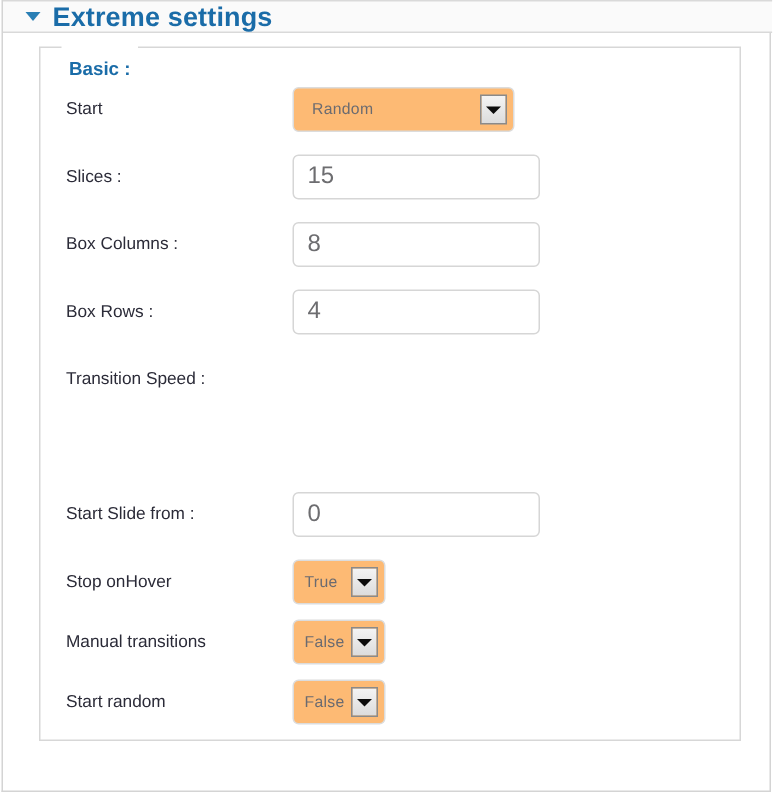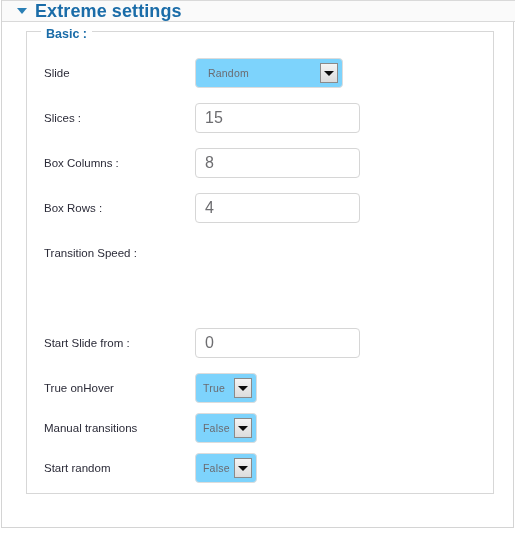--- a/index.html
+++ b/index.html
@@ -76,21 +76,21 @@
     height: 463px;
     box-sizing: border-box;
     border: 1px solid #d7d7d7;
     background: #ffffff;
   }
   .legend {
     position: absolute;
     left: 14px;
     top: -9px;
     background: #ffffff;
-    padding: 4px 5px;
+    padding: 16px 5px;
     font-size: 12.5px;
     font-weight: bold;
     color: #1a6ca8;
     white-space: nowrap;
   }
 
   
   .rows {
     position: absolute;
     left: 0;
@@ -136,21 +136,21 @@
 
   
   .select {
     position: absolute;
     left: 168px;
     top: 0px;
     height: 30px;
     box-sizing: border-box;
     border: 1px solid #dcdcdc;
     border-radius: 4px;
-    background: #7dd3fc;
+    background: #fdba74;
     display: flex;
     align-items: center;
     padding: 0 4px 0 0;
     cursor: default;
   }
   .select.wide  { width: 148px; }
   .select.narrow{ width: 62px; }
 
   .select-value {
     font-size: 10.5px;
@@ -192,21 +192,21 @@
 
     <div class="panel-header">
       <span class="caret"></span>
       <span class="panel-title">Extreme settings</span>
     </div>
 
     <div class="fieldset">
       <span class="legend">Basic :</span>
       <div class="rows" id="rows">
           <div class="row" style="top: 26px;">
-            <label class="row-label">Slide</label>
+            <label class="row-label">Start</label>
             <div class="select wide">
               <span class="select-value">Random</span>
               <span class="select-button">
                 <span class="select-arrow"></span>
               </span>
             </div>
           </div>
           <div class="row" style="top: 71px;">
             <label class="row-label">Slices :</label>
             <input type="text" class="text-input" value="15" style="">
@@ -220,21 +220,21 @@
             <input type="text" class="text-input" value="4" style="">
           </div>
           <div class="row" style="top: 206px;">
             <label class="row-label">Transition Speed :</label>
           </div>
           <div class="row" style="top: 296px;">
             <label class="row-label">Start Slide from :</label>
             <input type="text" class="text-input" value="0" style="">
           </div>
           <div class="row" style="top: 341px;">
-            <label class="row-label">True onHover</label>
+            <label class="row-label">Stop onHover</label>
             <div class="select narrow">
               <span class="select-value">True</span>
               <span class="select-button">
                 <span class="select-arrow"></span>
               </span>
             </div>
           </div>
           <div class="row" style="top: 381px;">
             <label class="row-label">Manual transitions</label>
             <div class="select narrow">

